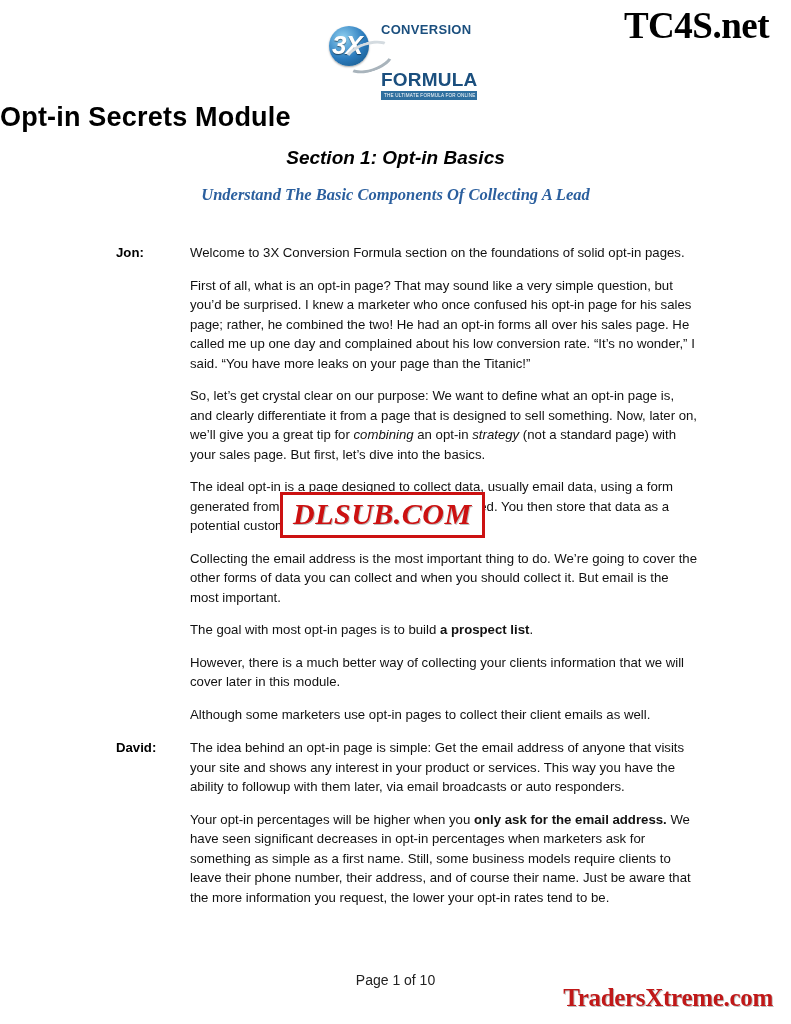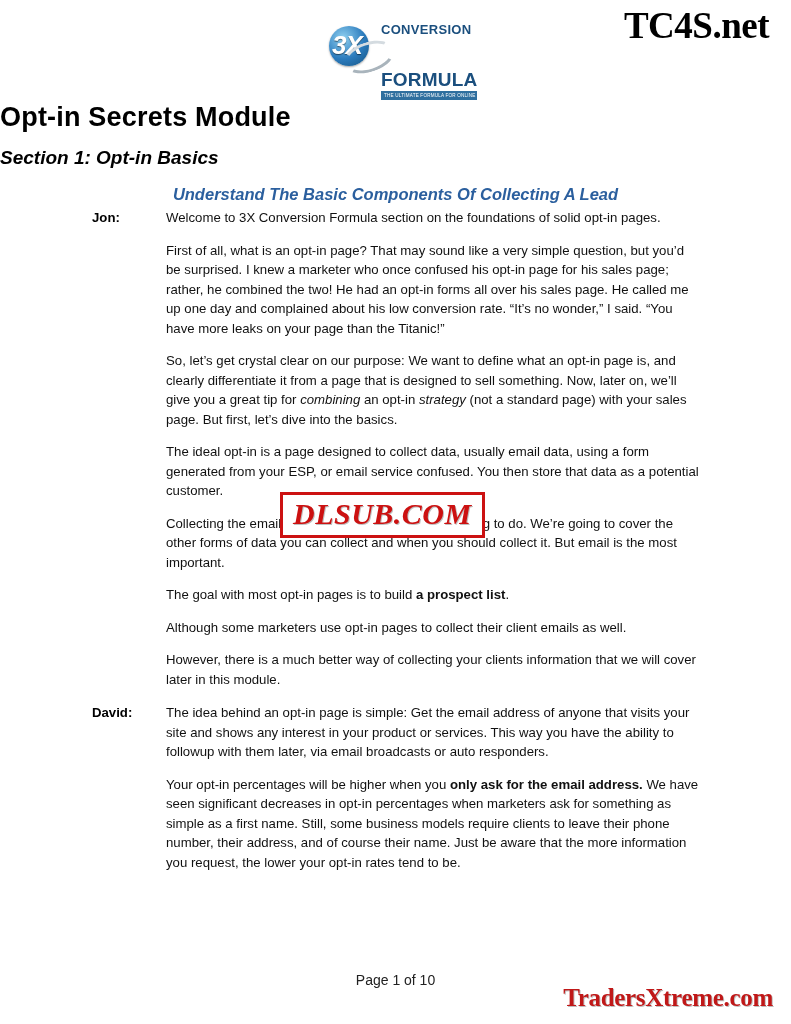--- a/index.html
+++ b/index.html
@@ -122,40 +122,41 @@
   
   .doc-title {
     text-align: left;
     font-family: "Liberation Sans", sans-serif;
     font-weight: bold;
     font-size: 27px;
     margin-top: 10px;
     letter-spacing: .2px;
   }
   .doc-subtitle {
+    text-align: center;
     font-family: "Liberation Sans", sans-serif;
     font-weight: bold;
     font-style: italic;
     font-size: 19px;
     margin-top: 14px;
   }
   .doc-subsubtitle {
     text-align: center;
-    font-family: Liberation Sans, sans-serif;
+    font-family: Liberation Serif, serif;
     font-weight: bold;
     font-style: italic;
     font-size: 16.5px;
     color: #2b5f9e;
     margin-top: 16px;
   }
 
   
   .content {
-    margin-top: 4px;
-    padding: 0 92px 0 92px;
+    margin-top: 38px;
+    padding: 0 92px 0 116px;
     position: relative;
   }
   .block {
     display: flex;
     margin-bottom: 13px;
   }
   .speaker {
     width: 74px;
     flex: 0 0 74px;
     font-family: "Liberation Sans", sans-serif;
@@ -250,22 +251,22 @@
 
     <div class="block">
       <div class="speaker">Jon:</div>
       <div style="flex:1">
         <div class="para">Welcome to 3X Conversion Formula section on the foundations of solid opt-in pages.</div>
         <div class="para gap">First of all, what is an opt-in page?  That may sound like a very simple question, but you’d be surprised. I knew a marketer who once confused his opt-in page for his sales page; rather, he combined the two! He had an opt-in forms all over his sales page. He called me up one day and complained about his low conversion rate. “It’s no wonder,” I said. “You have more leaks on your page than the Titanic!”</div>
         <div class="para gap">So, let’s get crystal clear on our purpose: We want to define what an opt-in page is, and clearly differentiate it from a page that is designed to sell something. Now, later on, we’ll give you a great tip for <span class="i">combining</span> an opt-in <span class="i">strategy</span> (not a standard page) with your sales page. But first, let’s dive into the basics.</div>
         <div class="para gap">The ideal opt-in is a page designed to collect data, usually email data, using a form generated from your ESP, or email service confused. You then store that data as a potential customer.</div>
         <div class="para gap">Collecting the email address is the most important thing to do. We’re going to cover the other forms of data you can collect and when you should collect it.  But email is the most important.</div>
         <div class="para gap">The goal with most opt-in pages is to build <span class="b">a prospect list</span>.</div>
+        <div class="para gap">However, there is a much better way of collecting your clients information that we will cover later in this module.</div>
         <div class="para gap">Although some marketers use opt-in pages to collect their client emails as well.</div>
-        <div class="para gap">However, there is a much better way of collecting your clients information that we will cover later in this module.</div>
       </div>
     </div>
 
     <div class="block" style="margin-top:14px;">
       <div class="speaker">David:</div>
       <div style="flex:1">
         <div class="para">The idea behind an opt-in page is simple: Get the email address of anyone that visits your site and shows any interest in your product or services. This way you have the ability to followup with them later, via email broadcasts or auto responders.</div>
         <div class="para gap">Your opt-in percentages will be higher when you <span class="b">only ask for the email address.</span> We have seen significant decreases in opt-in percentages when marketers ask for something as simple as a first name. Still, some business models require clients to leave their phone number, their address, and of course their name. Just be aware that the more information you request, the lower your opt-in rates tend to be.</div>
       </div>
     </div>

